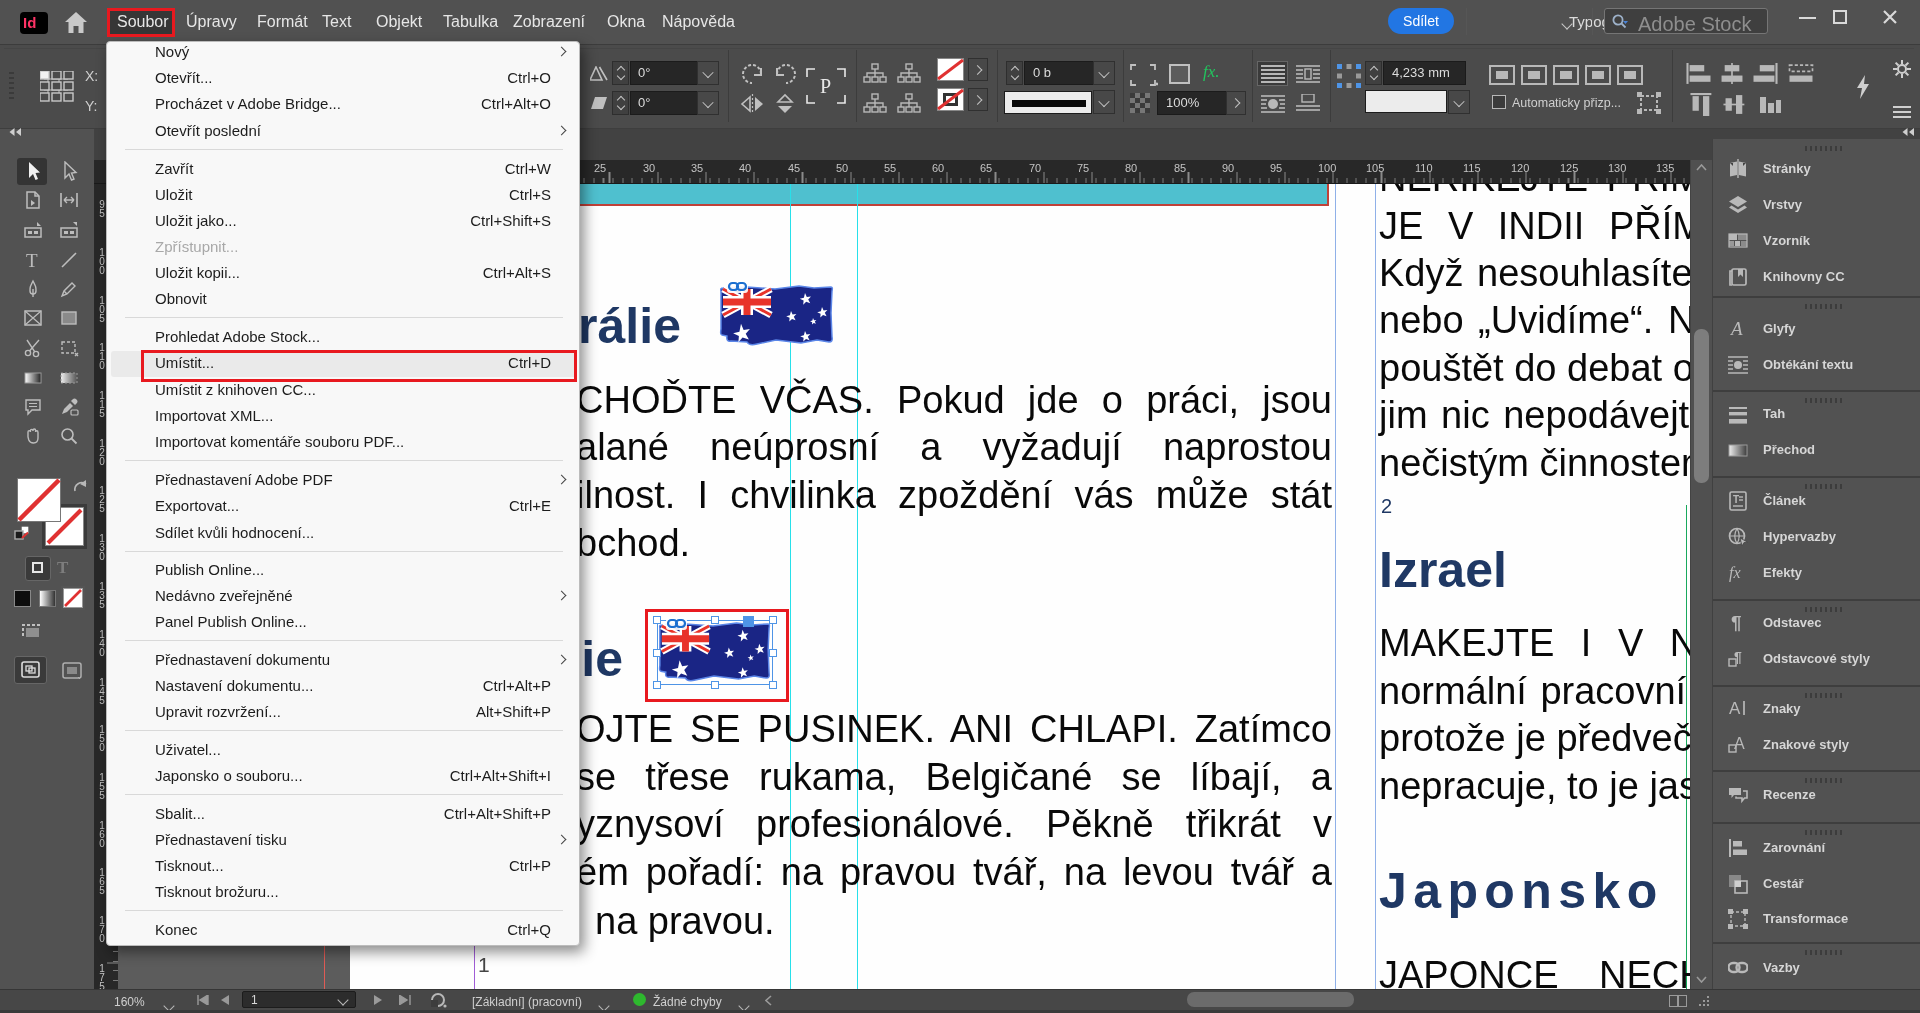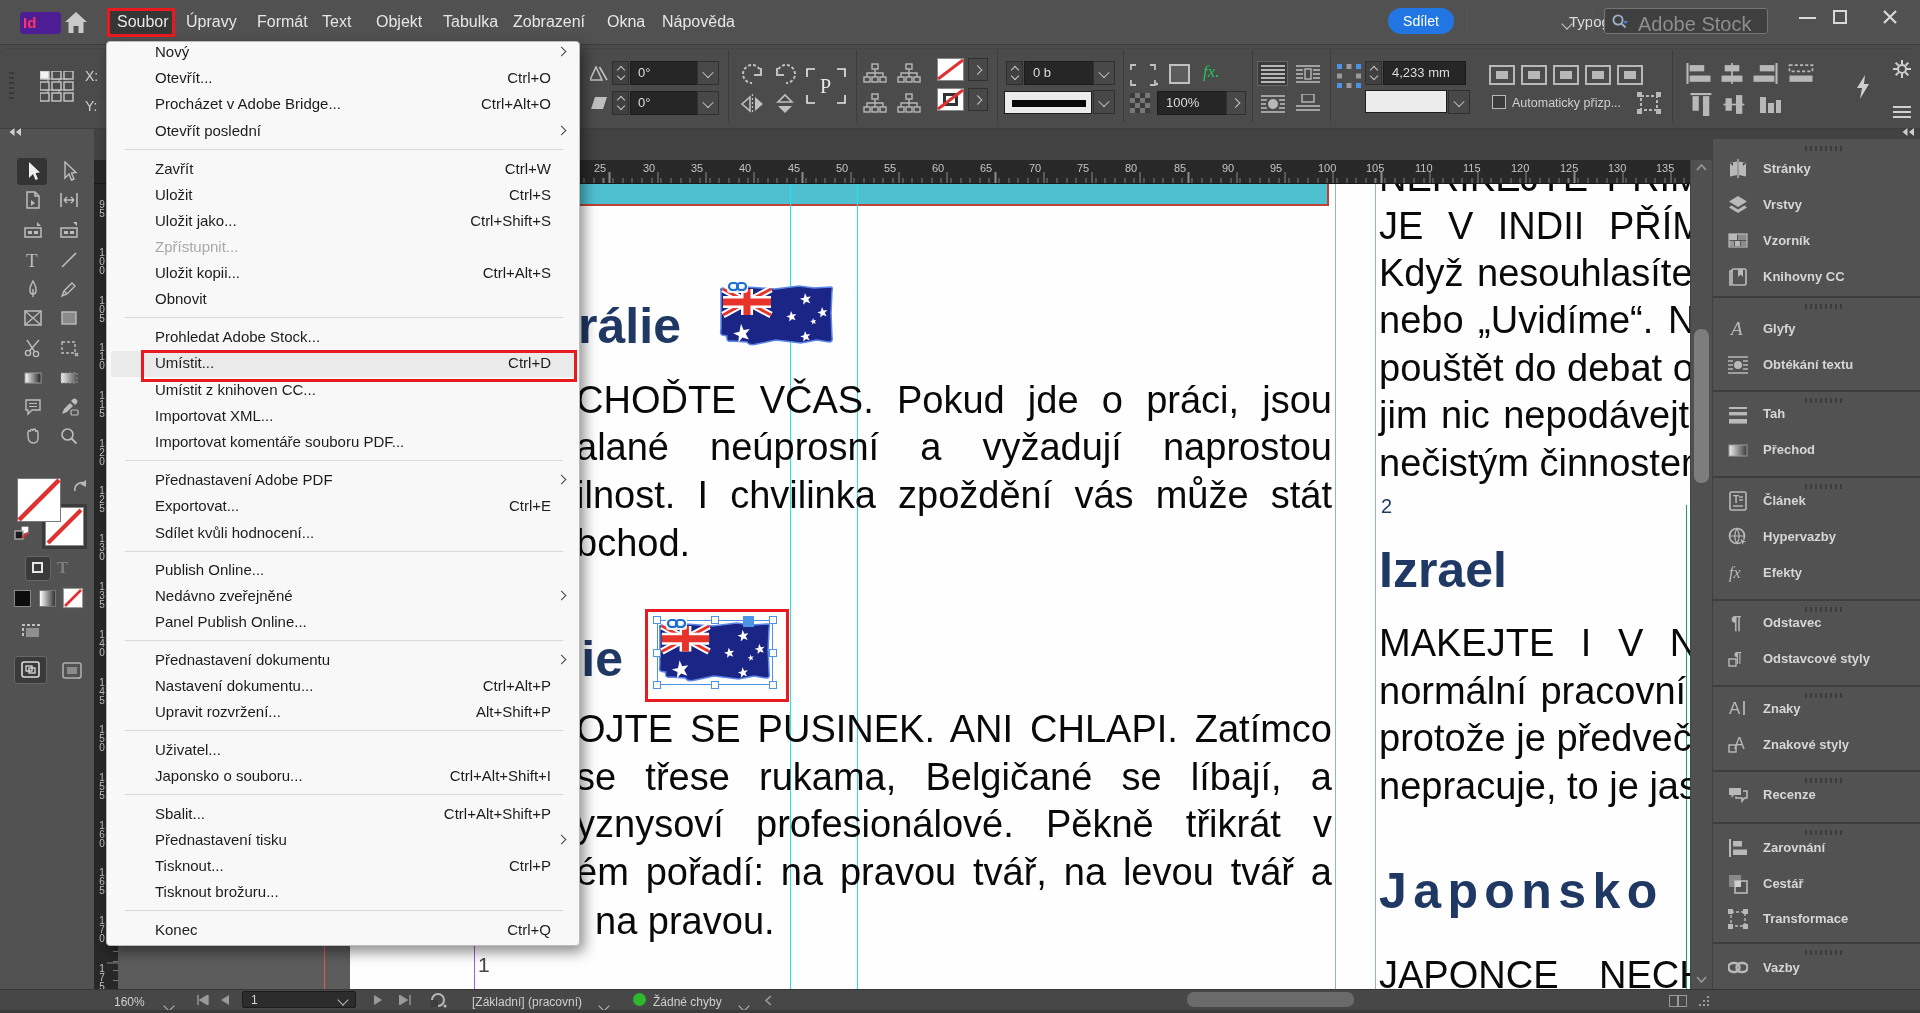--- a/index.html
+++ b/index.html
@@ -54,21 +54,21 @@
 .drow svg{position:absolute;left:15px;top:8px;}
 .dsep{position:absolute;left:0;width:208px;height:2px;background:#3e3e3e;}
 .dhandle{position:absolute;left:92px;width:40px;height:5px;background-image:repeating-linear-gradient(to right,#3c3c3c 0 2px,transparent 2px 5px);}
 .redbox{position:absolute;border:3px solid #e8191f;z-index:60;}
 
 .hdl{position:absolute;width:8px;height:8px;background:#fff;border:1.6px solid #4e94e6;}
 </style></head><body>
 <div id="app">
 
 <div class="abs" id="titlebar"></div>
-<div class="abs" style="left:20px;top:12px;width:41px;height:22px;background:#4c1d95;border-radius:4px;">
+<div class="abs" style="left:20px;top:12px;width:28px;height:22px;background:#000000;border-radius:4px;">
 <div class="abs" style="left:3px;top:2px;font-size:15px;font-weight:bold;color:#ff3366;">Id</div>
     </div>
 <svg class="abs" style="left:64px;top:11px;" width="24" height="23" viewBox="0 0 24 23">
 <path d="M12 1 L23 11 L19.5 11 L19.5 22 L14.5 22 L14.5 15 L9.5 15 L9.5 22 L4.5 22 L4.5 11 L1 11 Z" fill="#c9c9c9"></path>
     </svg>
 <div class="mnu" style="left:117px;">Soubor</div>
 <div class="mnu" style="left:186px;">Úpravy</div>
 <div class="mnu" style="left:257px;">Formát</div>
 <div class="mnu" style="left:322px;">Text</div>
 <div class="mnu" style="left:376px;">Objekt</div>

